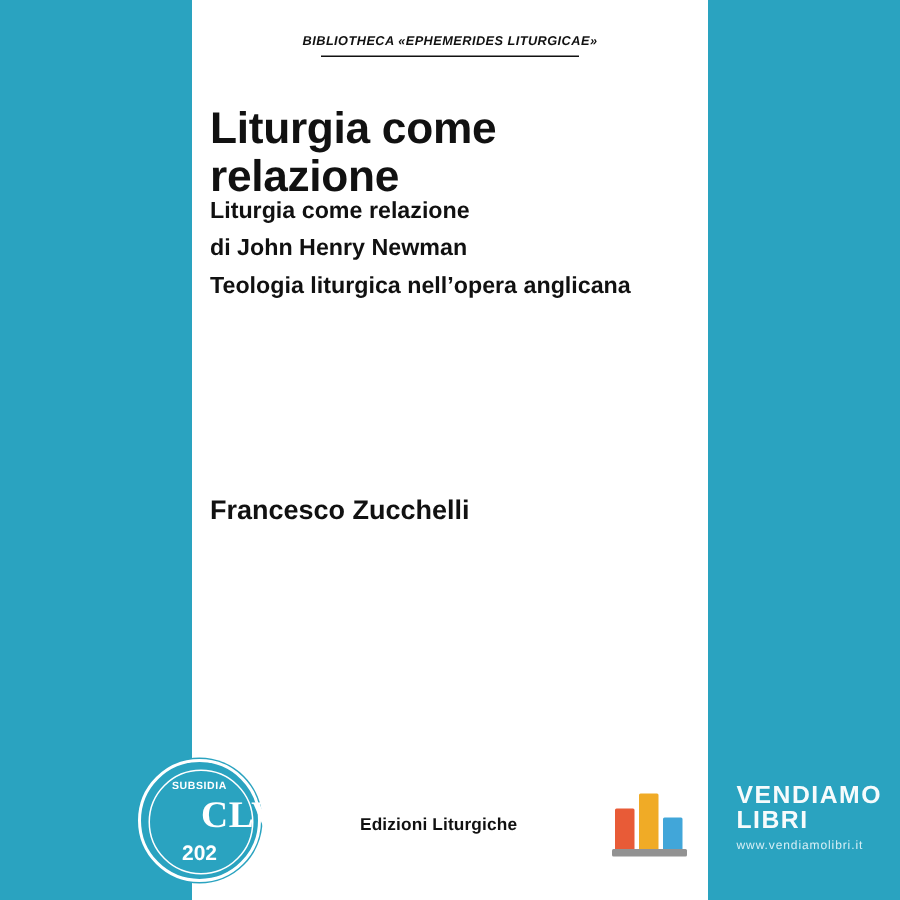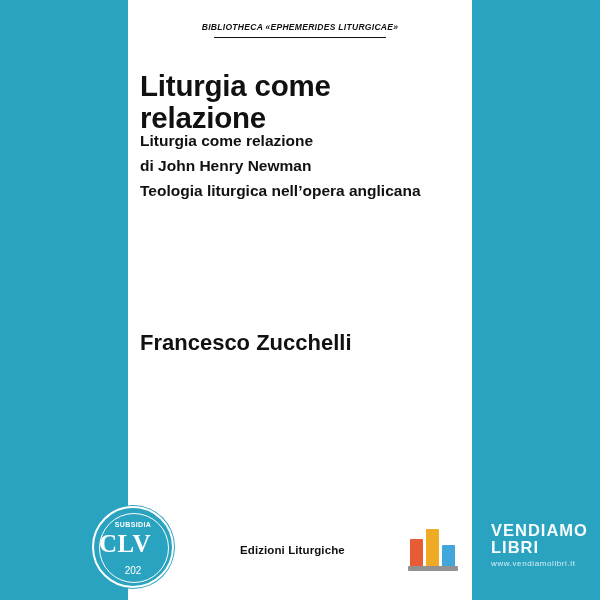--- a/index.html
+++ b/index.html
@@ -88,21 +88,21 @@
     line-height: 1.62;
   }
   .subtitle div { white-space: nowrap; }
 
   
   .author {
     position: absolute;
     top: 330px;
     left: 12px;
     width: 320px;
-    font-size: 22px;
+    font-size: 18px;
     font-weight: bold;
     color: #111111;
   }
 
   
   .publisher {
     position: absolute;
     bottom: 44px;
     left: 112px;
     font-size: 11.5px;
@@ -139,26 +139,27 @@
     font-weight: bold;
     letter-spacing: 0.4px;
   }
   .seal-clv {
     position: absolute;
     top: 22px; left: 0; width: 62px;
     font-size: 25px;
     font-weight: bold;
     font-family: "Liberation Serif", serif;
     letter-spacing: 0.5px;
+    padding-left: 35px;
   }
   .seal-num {
     position: absolute;
     bottom: 10px; left: 0; width: 78px;
-    font-size: 10px;
-    font-weight: normal;
+    font-size: 14px;
+    font-weight: bold;
   }
 
   
   .watermark {
     position: absolute;
     right: 8px;
     bottom: 22px;
     width: 182px;
     height: 66px;
     display: flex;

